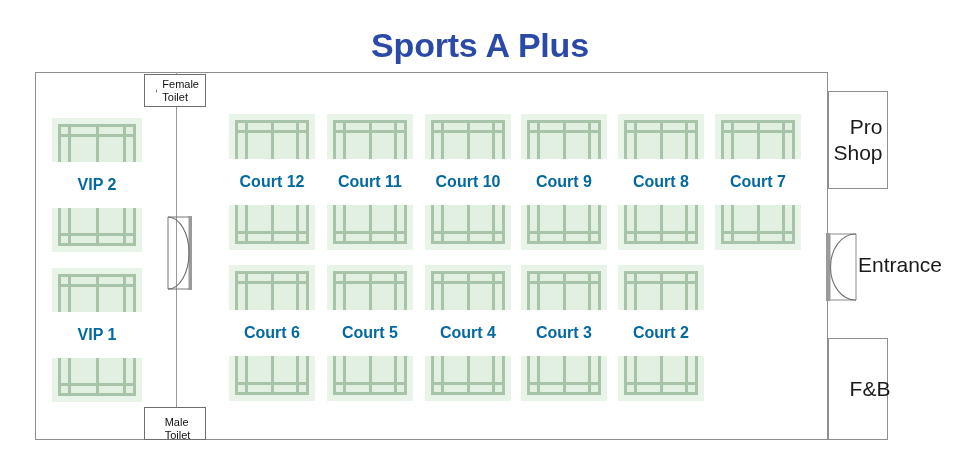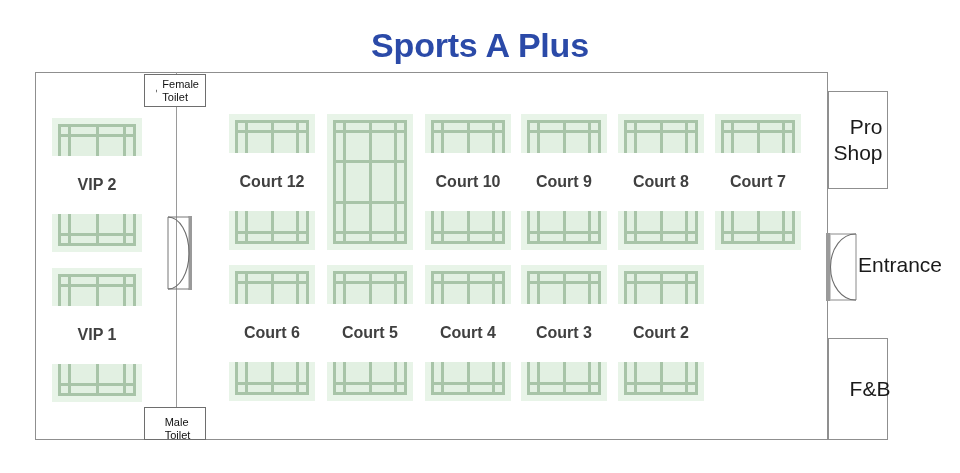--- a/index.html
+++ b/index.html
@@ -85,28 +85,28 @@
   .ln-h.stop    { top: 31%; }
   .ln-h.sbottom { bottom: 31%; }
 
   
   .court-label {
     position: absolute;
     left: -2px;
     right: -2px;
     top: 50%;
     transform: translateY(-50%);
-    height: 58px;
+    height: 46px;
     background: #ffffff;
     display: flex;
     align-items: center;
     justify-content: center;
     font-size: 16px;
     font-weight: bold;
-    color: #404040;
+    color: #0369a1;
     z-index: 4;
     white-space: nowrap;
   }
   .court.vip .court-label { font-size: 16px; }
 
   
   .toilet {
     position: absolute;
     background: #ffffff;
     border: 1.3px solid #6e6e6e;
@@ -210,20 +210,21 @@
   <div class="court" style="left:327px; top:114px; width:86px; height:136px;">
     <div class="court-inner">
       <div class="ln-v left"></div>
       <div class="ln-v right"></div>
       <div class="ln-v center"></div>
       <div class="ln-h top"></div>
       <div class="ln-h bottom"></div>
       <div class="ln-h stop"></div>
       <div class="ln-h sbottom"></div>
     </div>
+    <div class="court-label">Court 11</div>
   </div>
 
   <div class="court" style="left:425px; top:114px; width:86px; height:136px;">
     <div class="court-inner">
       <div class="ln-v left"></div>
       <div class="ln-v right"></div>
       <div class="ln-v center"></div>
       <div class="ln-h top"></div>
       <div class="ln-h bottom"></div>
       <div class="ln-h stop"></div>

